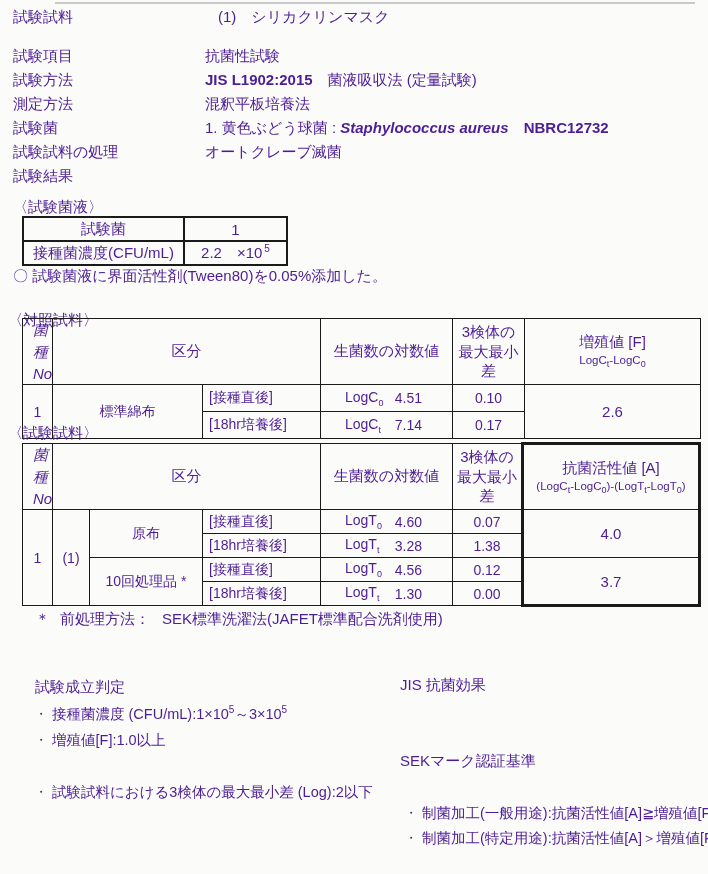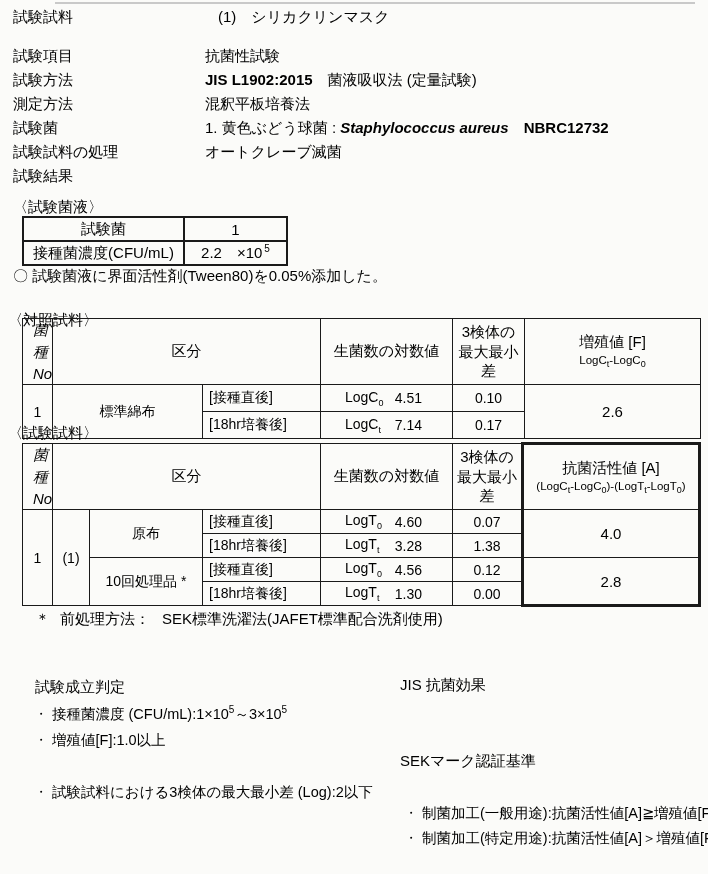--- a/index.html
+++ b/index.html
@@ -4,21 +4,21 @@
 <style>
   html,body{margin:0;padding:0;}
   body{
     font-family:"Liberation Sans","DejaVu Sans",sans-serif;
     background:#e8e8e8;
   }
   .page{
     position:relative;
     width:708px;height:874px;
     background:#fbfbf9;
-    color:#000000;
+    color:#4c1d95;
     overflow:hidden;
     margin:0 auto;
   }
   .scan-artifact{
     position:absolute;top:2px;left:55px;width:640px;height:2px;
     background:#bdbdbd;opacity:.8;
   }
   
   .hrowline{position:absolute;left:13px;font-size:15px;white-space:nowrap;}
   .hrowline .hlabel{display:inline-block;width:192px;}
@@ -218,21 +218,21 @@
     <tr class="test-r">
       <td rowspan="2">10回処理品 *</td>
       <td class="timing">[接種直後]</td>
       <td class="logcell">
             <div class="in">
               <span class="logname"><span>LogT</span><sub>0</sub></span>
               <span>4.56</span>
             </div>
           </td>
       <td>0.12</td>
-      <td rowspan="2" class="act-val thick-l thick-r thick-b">2.8</td>
+      <td rowspan="2" class="act-val thick-l thick-r thick-b">3.7</td>
     </tr>
     <tr class="test-r">
       <td class="timing">[18hr培養後]</td>
       <td class="logcell">
             <div class="in">
               <span class="logname"><span>LogT</span><sub>t</sub></span>
               <span>1.30</span>
             </div>
           </td>
       <td>0.00</td>

